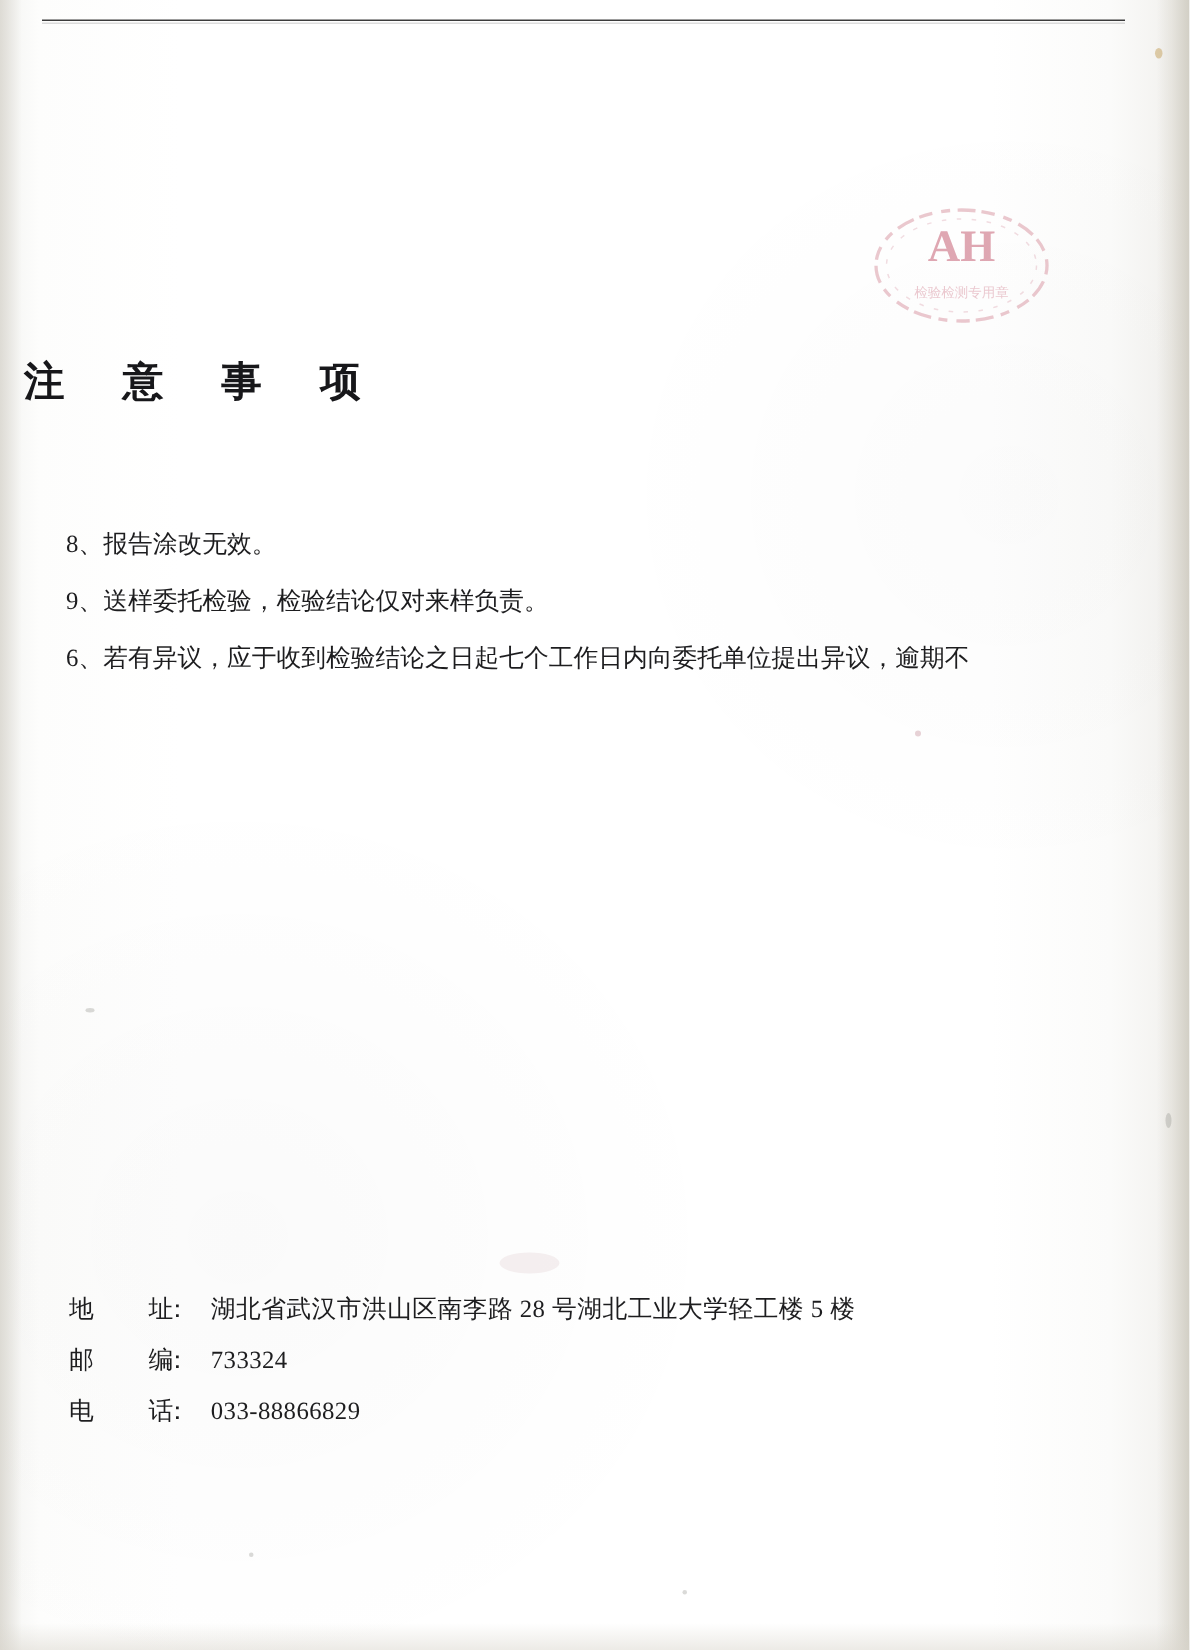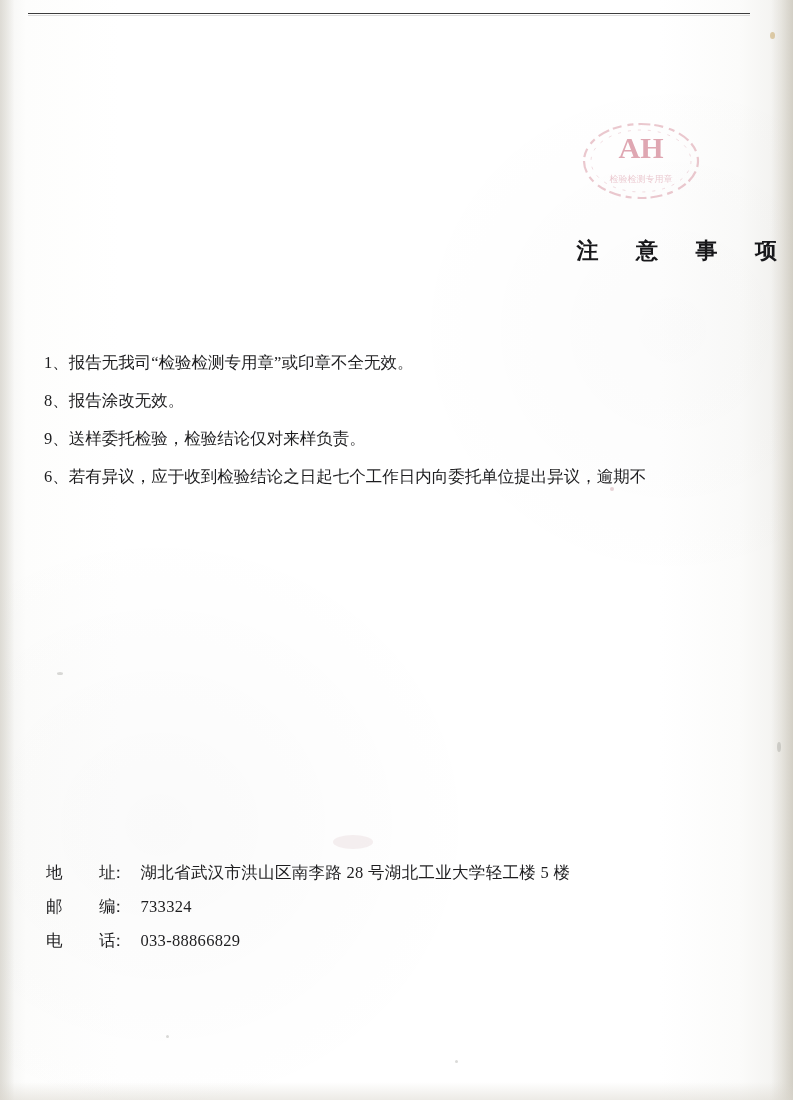--- a/index.html
+++ b/index.html
@@ -67,37 +67,37 @@
     top: 15px;
     width: 722px;
     height: 0;
     border-top: 1px solid rgba(120,120,120,0.25);
   }
 
   
   .stamp {
     position: absolute;
     left: 578px;
-    top: 118px;
+    top: 134px;
     width: 126px;
     height: 86px;
     opacity: 0.78;
   }
   .stamp svg { display: block; }
 
   
   .title {
     position: absolute;
     left: 0;
     top: 236px;
     width: 793px;
-    text-align: right;
+    text-align: left;
     font-family: "Liberation Serif", "DejaVu Serif", serif;
     font-weight: bold;
-    font-size: 22px;
+    font-size: 27px;
     letter-spacing: 16px;
     text-indent: 16px;
     color: #17171a;
   }
 
   
   .notice-list {
     position: absolute;
     left: 44px;
     top: 346px;
@@ -164,21 +164,20 @@
       <ellipse cx="63" cy="43" rx="57" ry="37" fill="none" stroke="#d07f8e" stroke-width="2.2" stroke-dasharray="6 5 12 4 9 6" opacity="0.55"></ellipse>
       <ellipse cx="63" cy="43" rx="50" ry="31" fill="none" stroke="#cf8091" stroke-width="1" stroke-dasharray="3 7" opacity="0.35"></ellipse>
       <text x="63" y="40" text-anchor="middle" font-family="Liberation Serif, serif" font-size="30" font-weight="bold" fill="#c9697c" opacity="0.75">AH</text>
       <text x="63" y="64" text-anchor="middle" font-family="Liberation Serif, serif" font-size="9" fill="#c9697c" opacity="0.45">检验检测专用章</text>
     </svg>
   </div>
 
   <div class="title">注 意 事 项</div>
 
   <div class="notice-list">
-    <div class="notice-item">1、报告无我司“检验检测专用章”或印章不全无效。</div>
     <div class="notice-item">8、报告涂改无效。</div>
     <div class="notice-item">9、送样委托检验，检验结论仅对来样负责。</div>
     <div class="notice-item">
       <span>6、若有异议，应于收到检验结论之日起七个工作日内向委托单位提出异议，逾期不</span>
     </div>
   </div>
 
   <div class="footer">
     <div class="footer-row">
       <span class="footer-label">地　址</span><span>：</span><span class="footer-value">湖北省武汉市洪山区南李路 28 号湖北工业大学轻工楼 5 楼</span>

